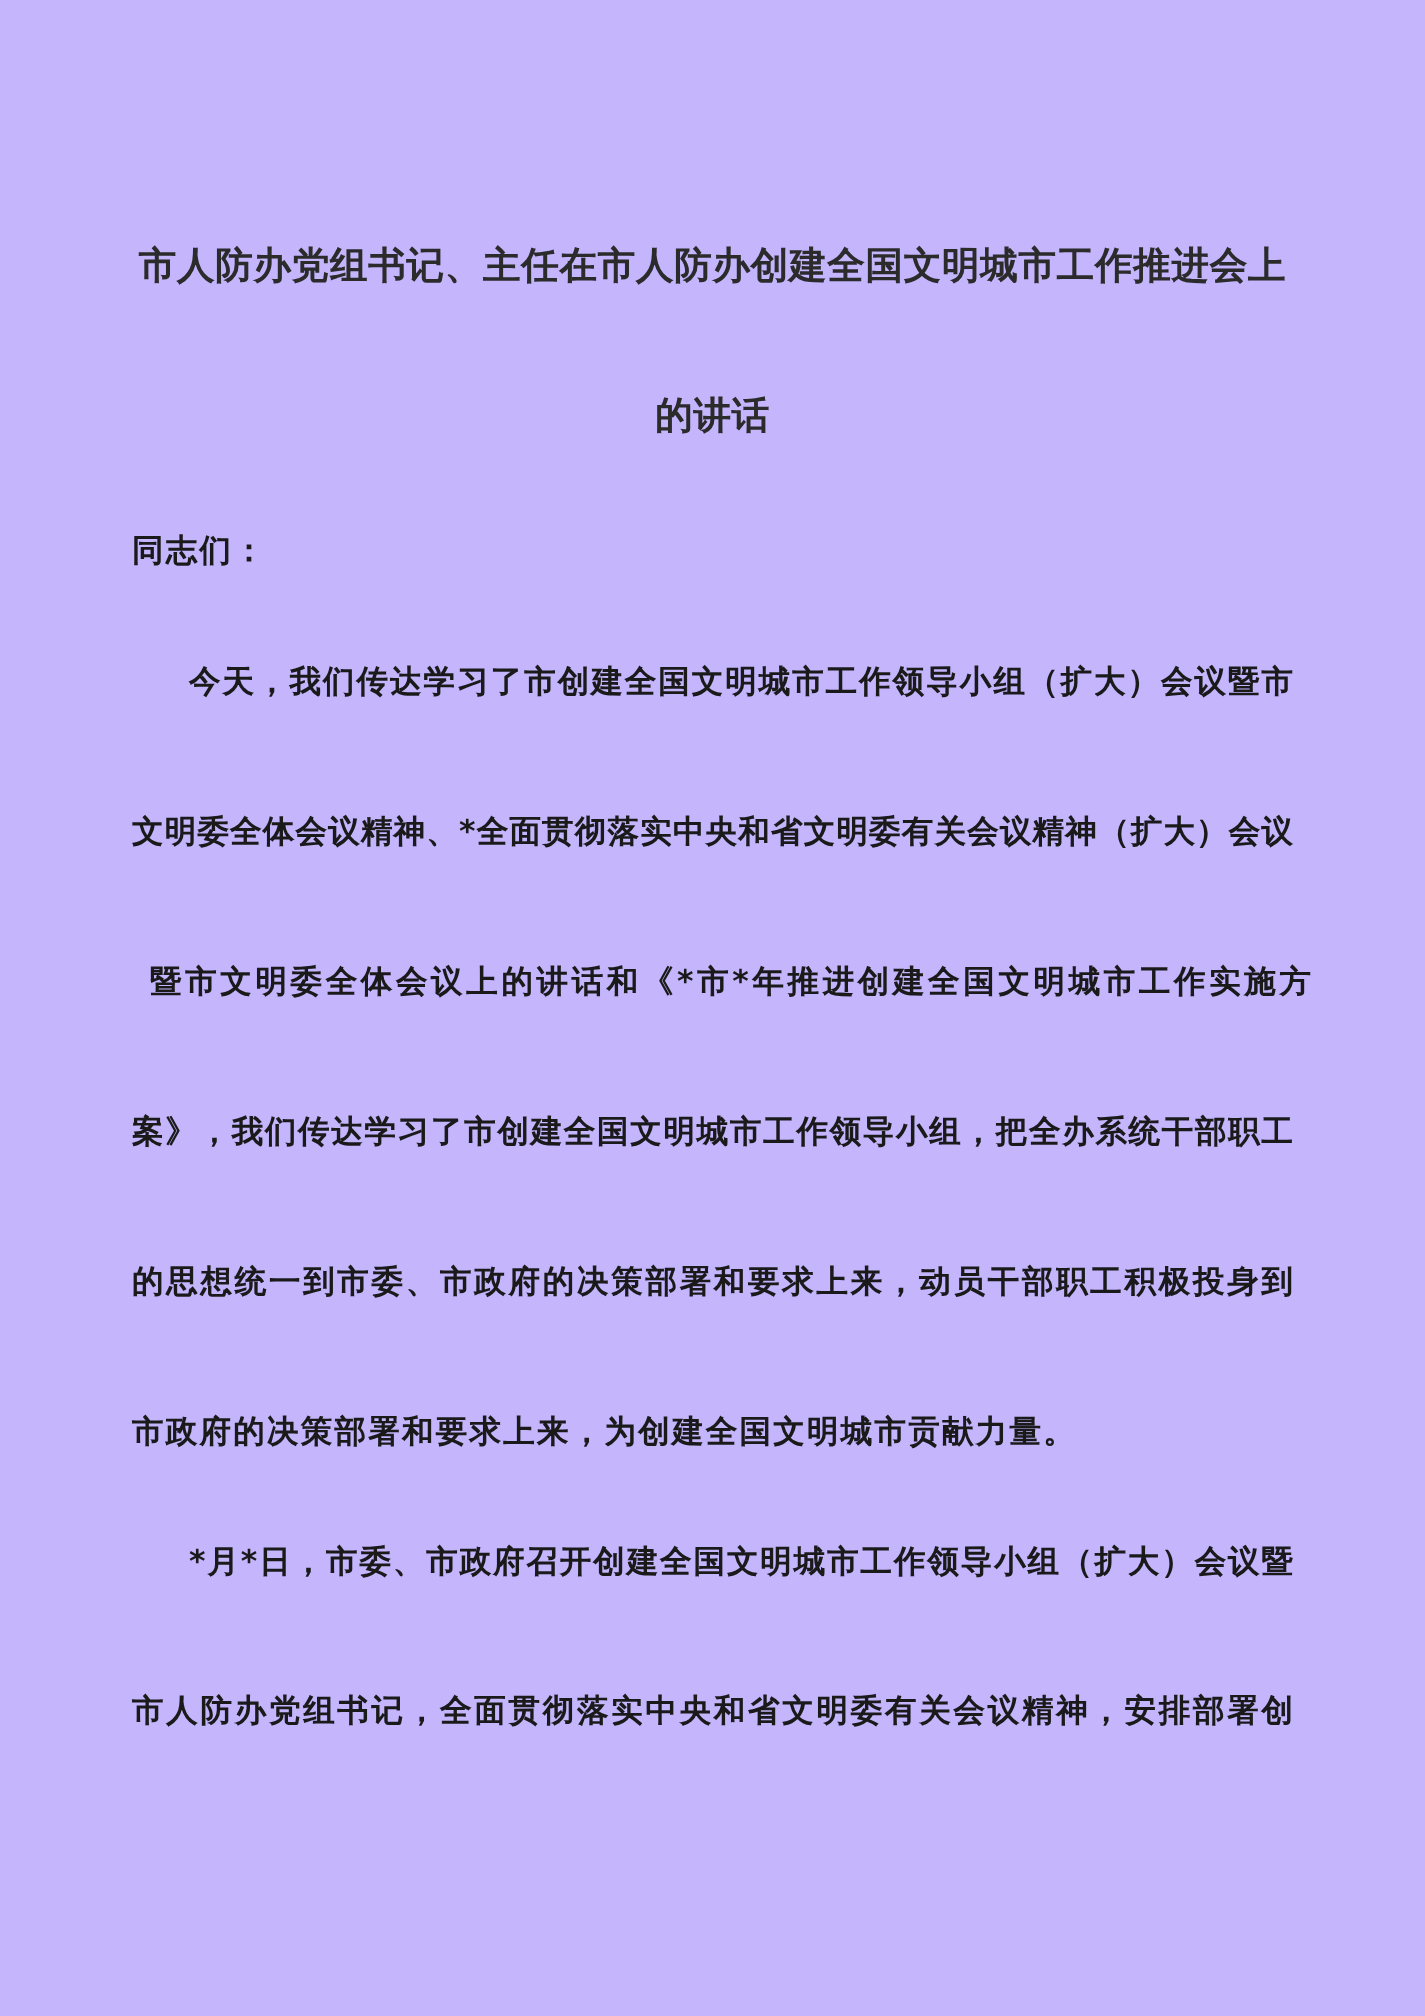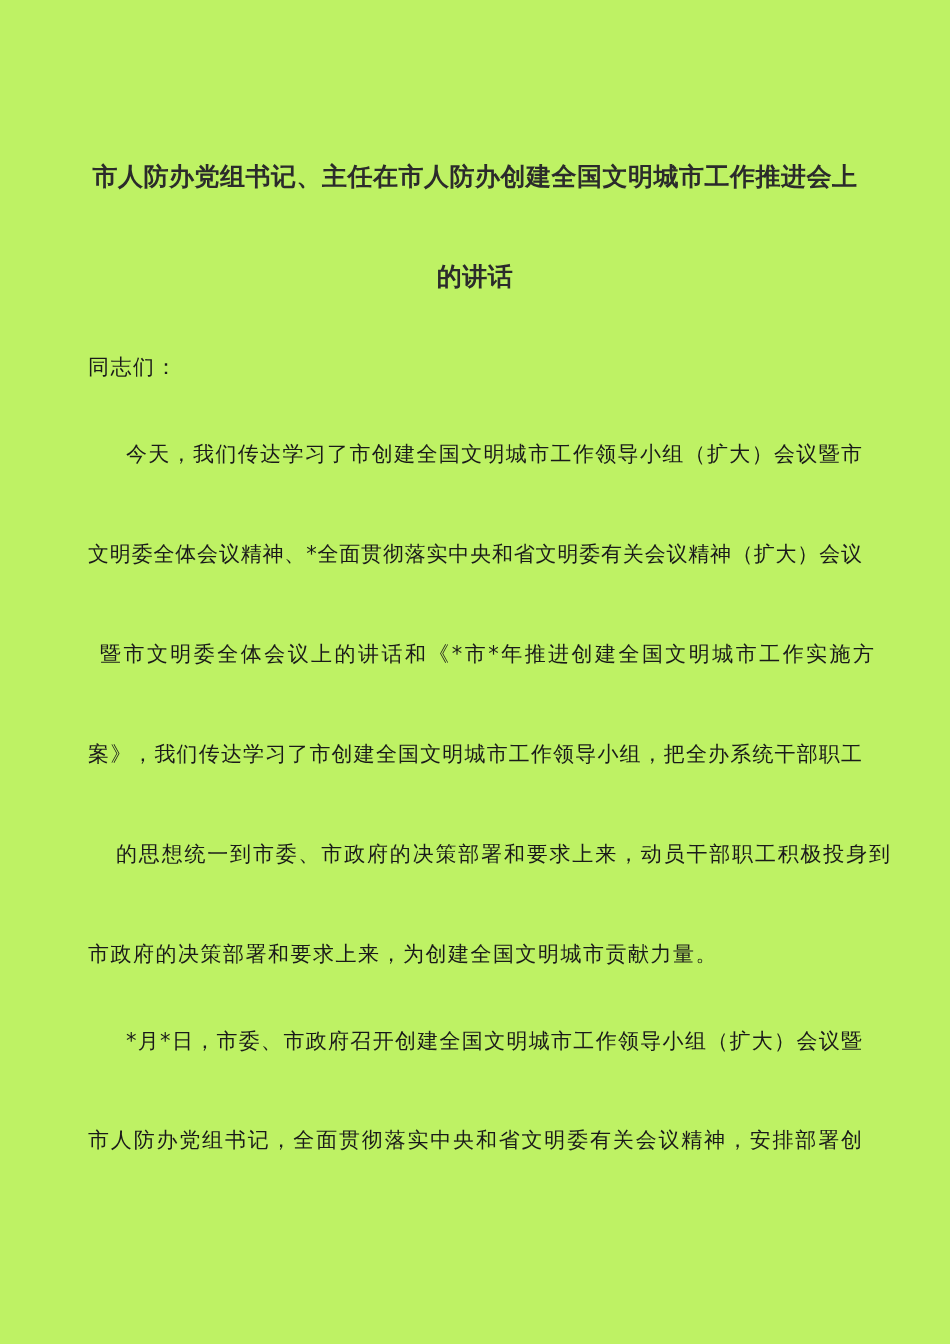--- a/index.html
+++ b/index.html
@@ -13,21 +13,21 @@
       position: relative;
       overflow: hidden;
       font-family: "DejaVu Sans", "Liberation Sans", sans-serif;
       color: #1a1a1a;
     }
     .page {
       position: absolute;
       left: 0; top: 0;
       width: 950px;
       height: 1344px;
-      background: #bef264;
+      background: #c4b5fd;
     }
     .title-line {
       position: absolute;
       left: 0;
       width: 950px;
       text-align: center;
       font-size: 25px;
       font-weight: bold;
       color: #2b2b2b;
       letter-spacing: 0.5px;
@@ -36,20 +36,21 @@
     .line {
       position: absolute;
       left: 88px;
       width: 774px;
       font-size: 21px;
       color: #1a1a1a;
       white-space: nowrap;
       text-align: justify;
       text-align-last: justify;
       letter-spacing: 0px;
+      font-weight: bold;
     }
     .line.short {
       text-align: left;
       text-align-last: left;
       letter-spacing: 1.5px;
     }
     .line.indent {
       left: 126px;
       width: 736px;
     }
@@ -62,21 +63,21 @@
   <div class="title-line" style="top:160px;">市人防办党组书记、主任在市人防办创建全国文明城市工作推进会上</div>
   <div class="title-line" style="top:260px;">的讲话</div>
 
   <div class="line short" style="top:353px;">同志们：</div>
 
   <div>
     <div class="line indent" style="top:440px;">今天，我们传达学习了市创建全国文明城市工作领导小组（扩大）会议暨市</div>
     <div class="line" style="top:540px;">文明委全体会议精神、*全面贯彻落实中央和省文明委有关会议精神（扩大）会议</div>
     <div class="line" style="top:640px;margin-left:12px;">暨市文明委全体会议上的讲话和《*市*年推进创建全国文明城市工作实施方</div>
     <div class="line" style="top:740px;">案》，我们传达学习了市创建全国文明城市工作领导小组，把全办系统干部职工</div>
-    <div class="line" style="top:840px;margin-left:28px;">的思想统一到市委、市政府的决策部署和要求上来，动员干部职工积极投身到</div>
+    <div class="line" style="top:840px;">的思想统一到市委、市政府的决策部署和要求上来，动员干部职工积极投身到</div>
     <div class="line short" style="top:940px;">市政府的决策部署和要求上来，为创建全国文明城市贡献力量。</div>
   </div>
 
   <div>
     <div class="line indent" style="top:1027px;">*月*日，市委、市政府召开创建全国文明城市工作领导小组（扩大）会议暨</div>
     <div class="line" style="top:1126px;">市人防办党组书记，全面贯彻落实中央和省文明委有关会议精神，安排部署创</div>
   </div>
 
 </div>
 

